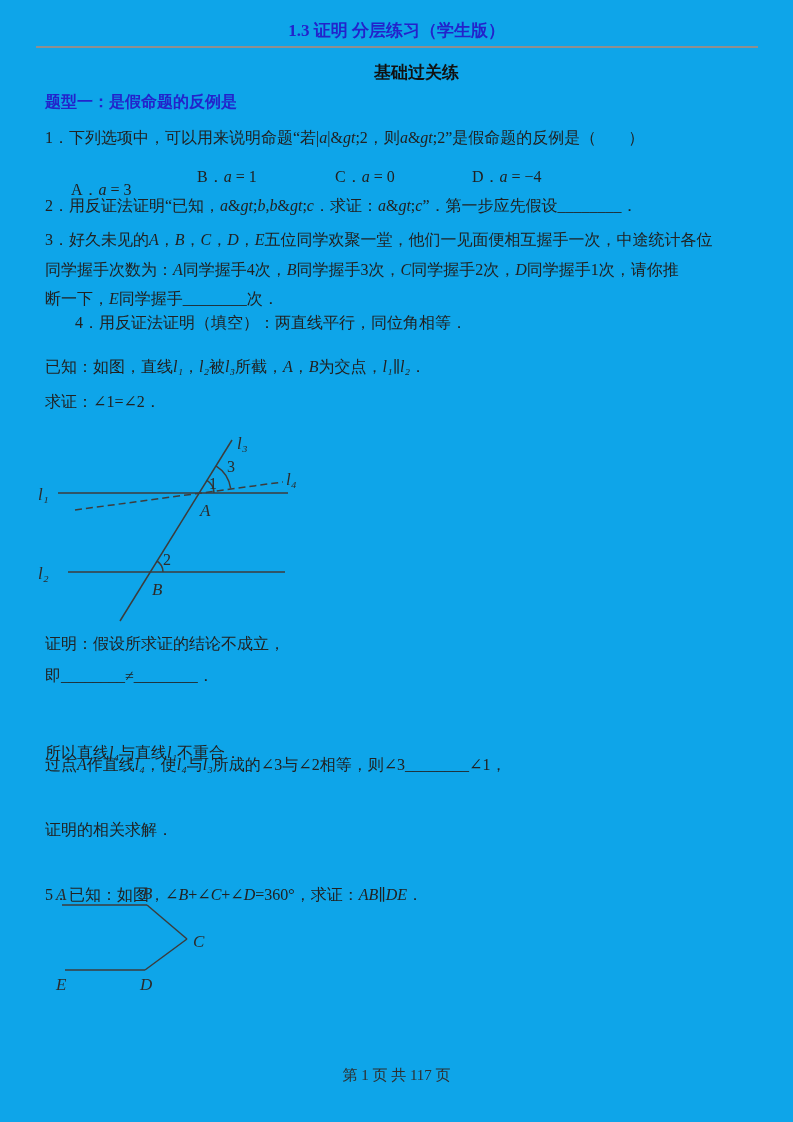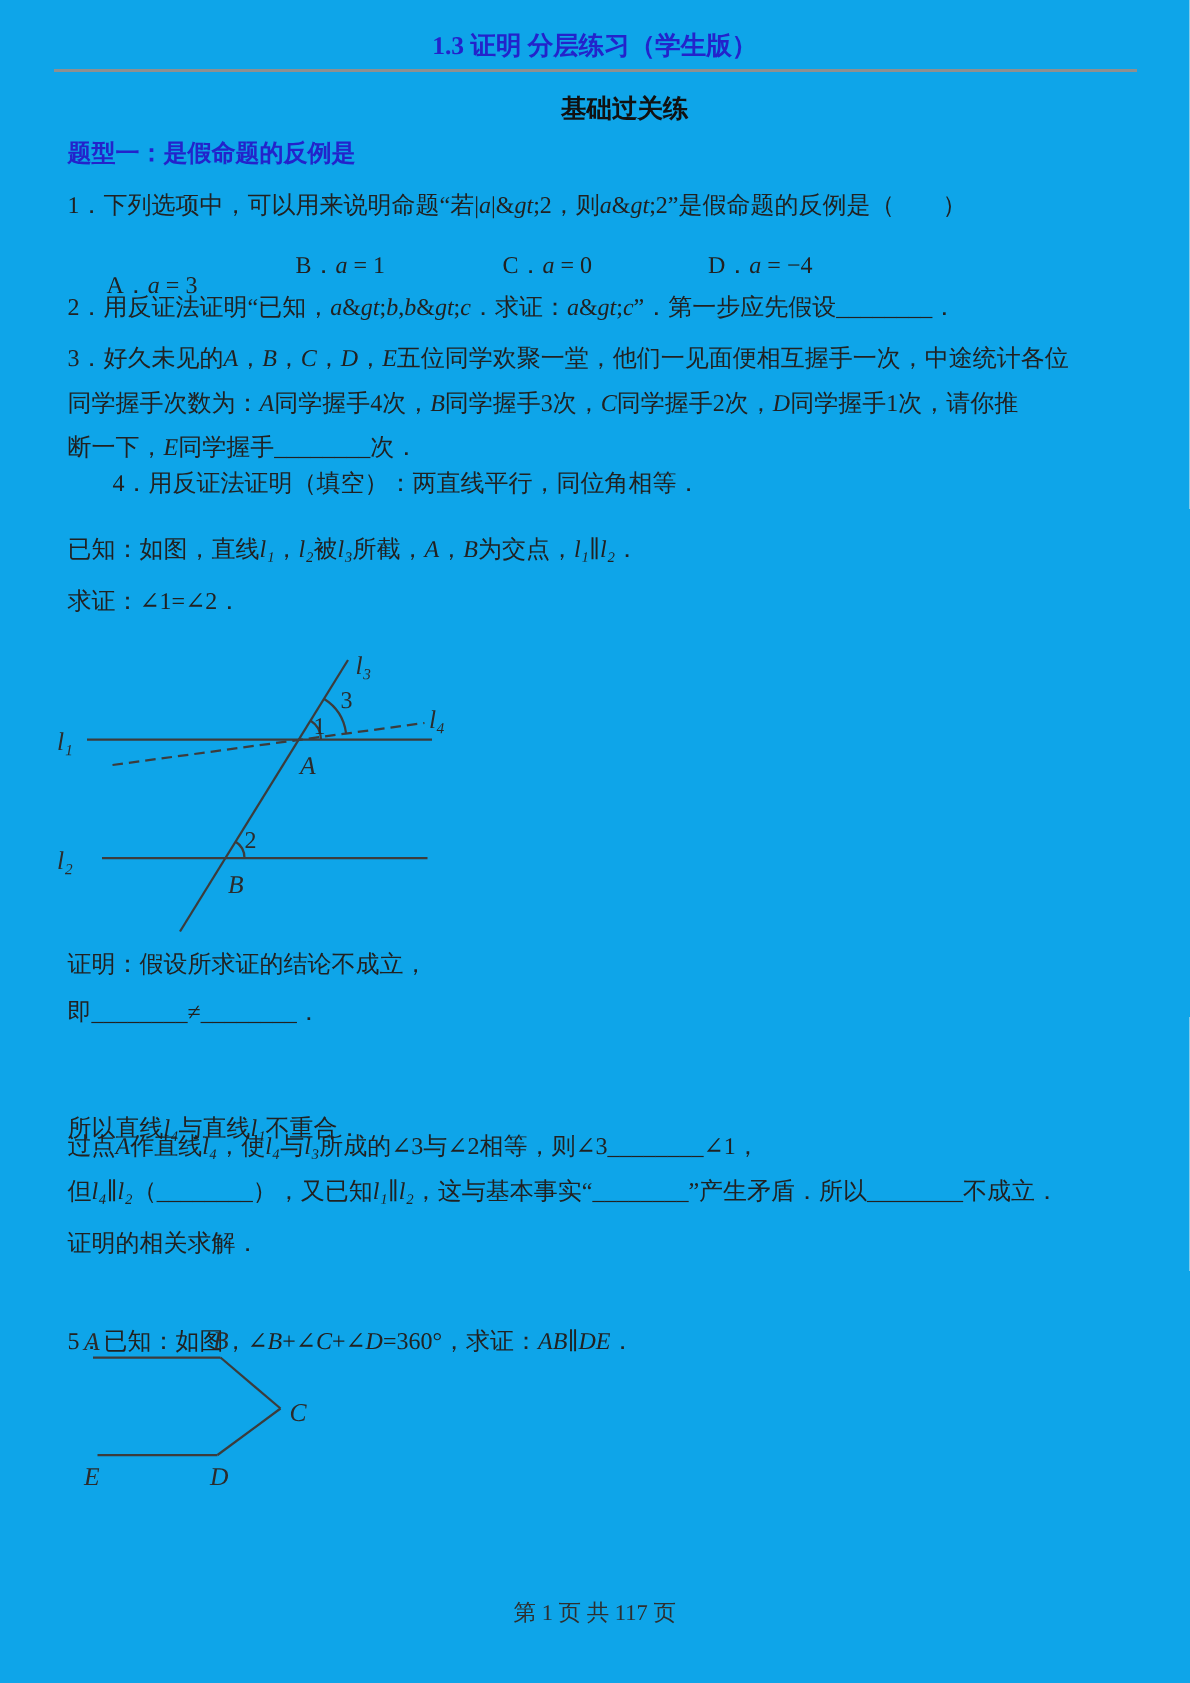--- a/index.html
+++ b/index.html
@@ -98,21 +98,20 @@
     <text class="fig-label" x="122" y="170">B</text>
     <text class="fig-num" x="179" y="64">1</text>
     <text class="fig-num" x="197" y="47">3</text>
     <text class="fig-num" x="133" y="140">2</text>
   </svg>
 
   <div class="line" style="top:634px;">证明：假设所求证的结论不成立，</div>
   <div class="line" style="top:666px;">即________≠________．</div>
   <div class="line" style="top:740px;margin-top:15px;">过点<i>A</i>作直线<i>l₄</i>，使<i>l₄</i>与<i>l₃</i>所成的∠3与∠2相等，则∠3________∠1，</div>
   <div class="line" style="top:743px;">所以直线<i>l₄</i>与直线<i>l₁</i>不重合．</div>
-  <div class="line" style="top:785px;">但<i>l₄</i>∥<i>l₂</i>（________），又已知<i>l₁</i>∥<i>l₂</i>，这与基本事实“________”产生矛盾．所以________不成立．</div>
   <div class="line" style="top:820px;">证明的相关求解．</div>
 
   <div class="line" style="top:850px;margin-top:35px;">5．已知：如图，∠<i>B</i>+∠<i>C</i>+∠<i>D</i>=360°，求证：<i>A</i><i>B</i>∥<i>D</i><i>E</i>．</div>
 
   <svg class="figure" style="left:45px;top:880px;" width="250" height="125" viewBox="0 0 250 125">
     <g stroke="#3c3c3c" stroke-width="1.5" fill="none">
       <line x1="17" y1="25" x2="102" y2="25"></line>
       <line x1="102" y1="25" x2="142" y2="59"></line>
       <line x1="142" y1="59" x2="100" y2="90"></line>
       <line x1="20" y1="90" x2="100" y2="90"></line>

